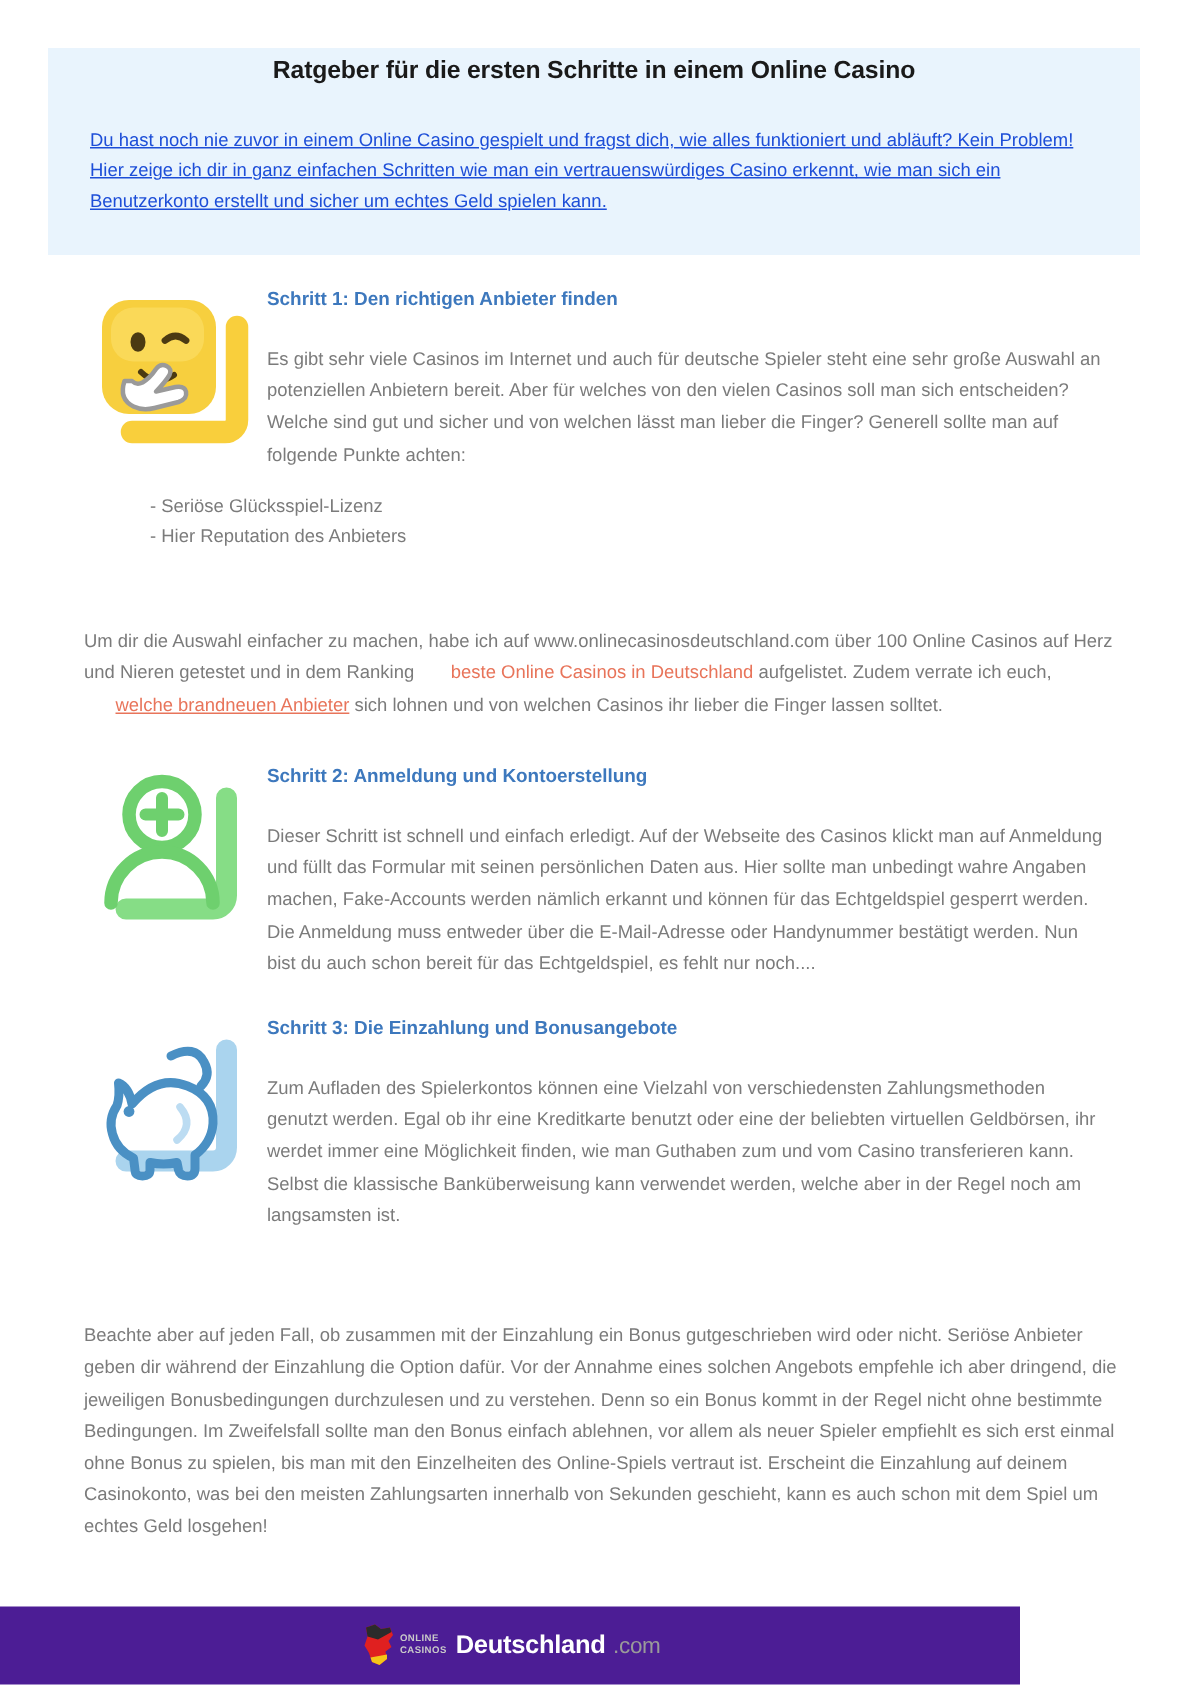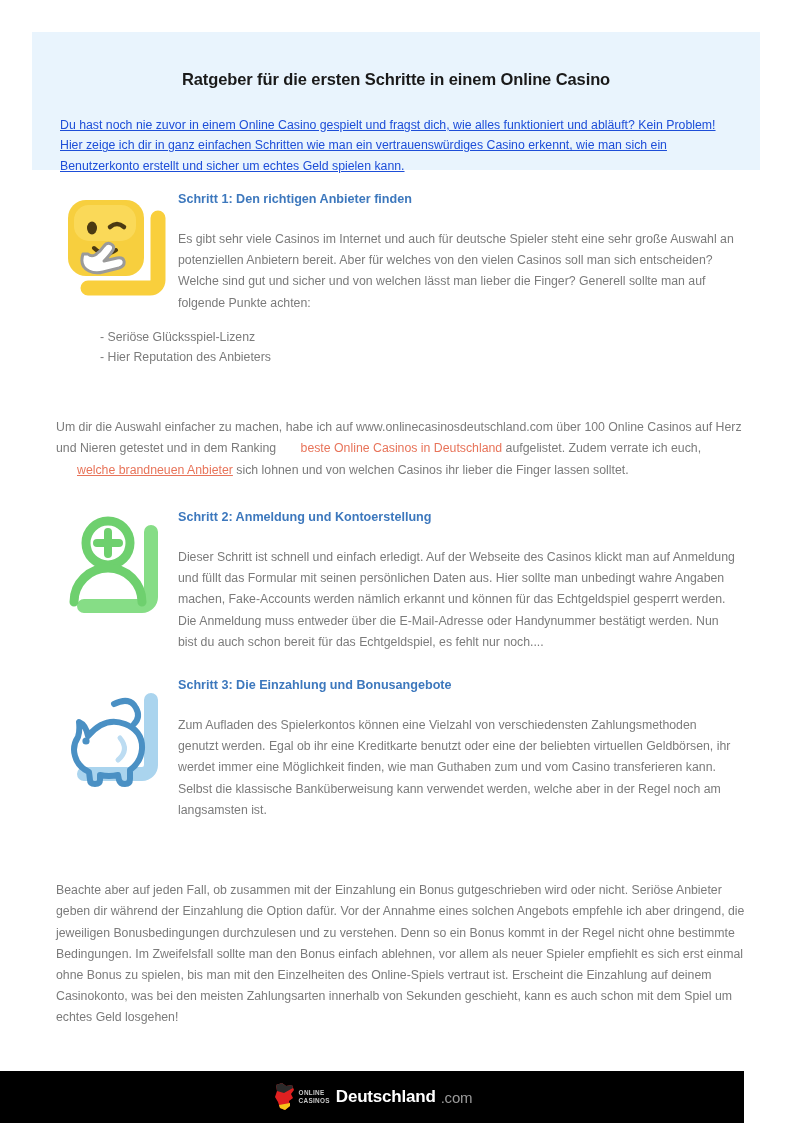--- a/index.html
+++ b/index.html
@@ -24,21 +24,21 @@
 
   
   .intro-panel {
     position: absolute;
     left: 32px;
     top: 32px;
     width: 728px;
     height: 138px;
     background: #e9f4fd;
     box-sizing: border-box;
-    padding: 38px 28px 0 28px;
+    padding: 6px 28px 0 28px;
   }
   .intro-title {
     margin: 0;
     text-align: center;
     font-size: 16.5px;
     font-weight: bold;
     color: #1a1a1a;
     letter-spacing: -0.1px;
   }
   .intro-body {
@@ -109,23 +109,23 @@
   }
   a.link.underlined {
     text-decoration: underline;
   }
 
   
   .footer {
     position: absolute;
     left: 0;
     bottom: 0;
-    width: 744px;
+    width: 680px;
     height: 52px;
-    background: #000000;
+    background: #4c1d95;
     display: flex;
     align-items: center;
     justify-content: center;
   }
   .logo {
     display: flex;
     align-items: center;
     gap: 5px;
   }
   .logo-mark { width: 26px; height: 30px; display: block; }

